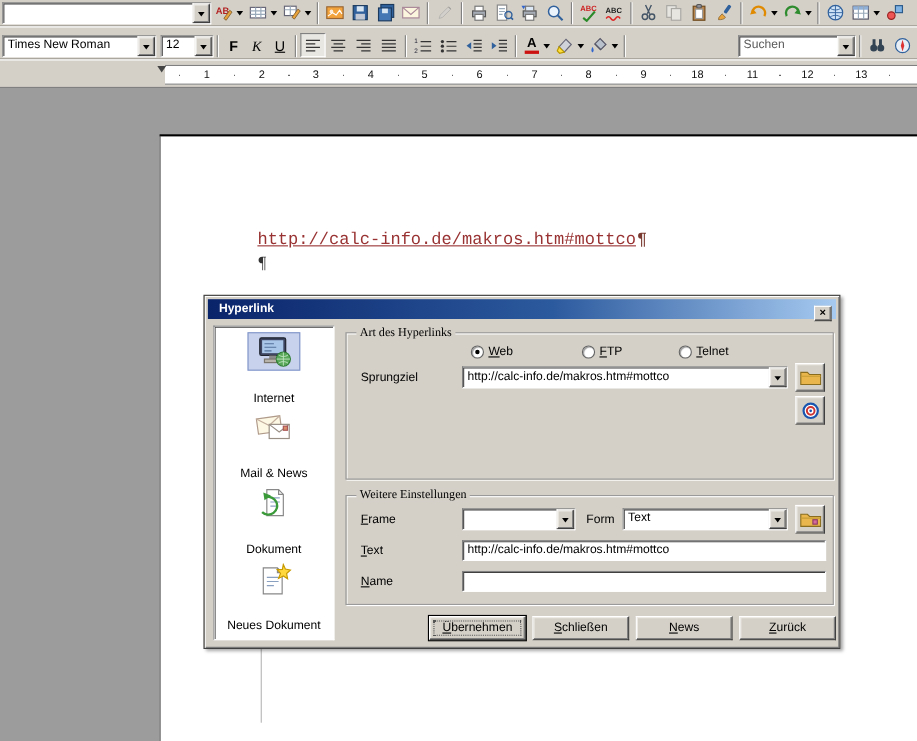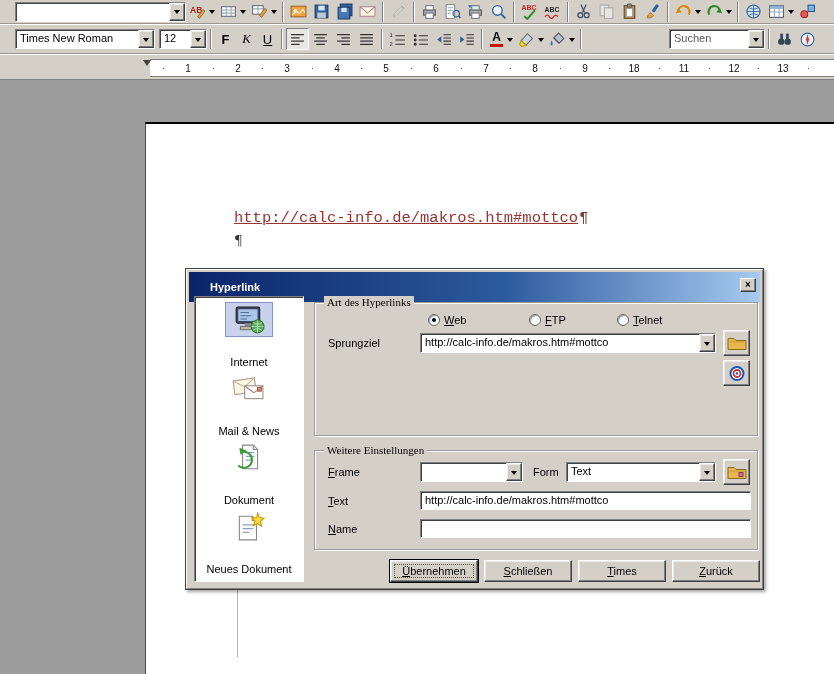--- a/index.html
+++ b/index.html
@@ -1,21 +1,21 @@
 <!DOCTYPE html>
 <html><head>
 <meta charset="utf-8">
 <style>
   * { margin:0; padding:0; box-sizing:border-box; }
   html,body { width:834px; height:674px; }
   body { font-family:"Liberation Sans", sans-serif; font-size:11px; background:#d4d0c8; color:#000; }
   .app { position:relative; width:834px; height:674px; overflow:hidden; background:#d4d0c8; }
 
   
-  .tb { display:flex; align-items:center; padding:1px 15px; background:#d4d0c8; }
+  .tb { display:flex; align-items:flex-end; padding:1px 2px; background:#d4d0c8; }
   .tb1 { height:24px; border-bottom:1px solid #9a968e; }
   .tb2 { height:30px; border-top:1px solid #fff; border-bottom:1px solid #9a968e; }
   .tbi { width:23px; height:22px; display:flex; align-items:center; justify-content:center; flex:0 0 auto; }
   .tbi svg { width:17px; height:17px; }
   .tbi.disabled { filter:grayscale(1); opacity:.45; }
   .tbi.pressed { border:1px solid; border-color:#808080 #fff #fff #808080; background:#e9e7e2; }
   .ddb { width:11px; height:22px; display:flex; align-items:center; justify-content:center; margin-left:-3px; flex:0 0 auto; }
   .dar { width:0; height:0; border:3px solid transparent; border-top:4px solid #000; margin-top:4px; }
   .tsep { width:2px; height:20px; margin:0 3px; border-left:1px solid #808080; border-right:1px solid #fff; flex:0 0 auto; }
   .gap { flex:1 1 auto; }
@@ -47,23 +47,23 @@
   .page { position:absolute; left:145px; top:42px; width:689px; height:552px; background:#fff; border-top:2px solid #000; border-left:1px solid #4a4a4a; }
   .link-line { position:absolute; left:88px; top:85px; font-family:Liberation Mono, monospace; font-size:15.5px; white-space:nowrap; }
   .doc-link { color:#993333; text-decoration:underline; }
   .pilcrow1 { color:#7a3a30; margin-left:1px; }
   .pilcrow2 { position:absolute; left:89px; top:107px; font-family:"Liberation Serif", serif; font-size:15.5px; color:#333; }
   .tbound { position:absolute; left:237px; top:510px; width:1px; height:67px; background:#b5b5b5; }
 
   
   .dlg { position:absolute; left:185px; top:268px; width:579px; height:322px; background:#d4d0c8;
          border:1px solid #404040; box-shadow:inset 1px 1px 0 #fff, inset -1px -1px 0 #808080, 2px 2px 3px rgba(0,0,0,.35); }
-  .dtitle { position:absolute; left:3px; top:3px; right:3px; height:30px;
+  .dtitle { position:absolute; left:3px; top:3px; right:3px; height:18px;
             background:linear-gradient(90deg,#0a246a 0%,#2c5a9e 55%,#a6caf0 100%);
-            color:#fff; font-weight:bold; display:flex; align-items:center; padding-left:21px; }
+            color:#fff; font-weight:bold; display:flex; align-items:center; padding-left:10px; }
   .dclose { position:absolute; right:4px; top:6px; width:16px; height:14px; background:#d4d0c8;
             border:1px solid; border-color:#fff #404040 #404040 #fff; box-shadow:inset -1px -1px 0 #808080;
             display:flex; align-items:center; justify-content:center; font-size:10px; font-weight:bold; color:#000; line-height:10px; }
 
   .cats { position:absolute; left:8px; top:27px; width:110px; height:286px; background:#fff;
           border:1px solid; border-color:#808080 #fff #fff #808080; box-shadow:inset 1px 1px 0 #404040;
           display:flex; flex-direction:column; align-items:center; padding-top:5px; gap:3px; overflow:hidden; }
   .cat { display:flex; flex-direction:column; align-items:center; width:100%; height:66px; }
   .cat .ic { width:48px; height:38px; display:flex; align-items:center; justify-content:center; border:1px solid transparent; }
   .cat.selected .ic { background:#c8d2ec; border:1px solid #8195c9; }
@@ -392,21 +392,21 @@
           <path d="M2.5 9 q-2 3.5 0 4.8 q2 -1.3 0 -4.8 z" fill="#3366cc"></path>
         </svg>
       </span>
     <span class="ddb">
         <i class="dar"></i>
       </span>
     <span class="tsep"></span>
 
     <span class="gap"></span>
 
-    <span class="combo sunken" style="width:96px">
+    <span class="combo sunken" style="width:107px">
       <span class="cval muted">Suchen</span>
       <span class="cdd">
           <i class="dar"></i>
         </span>
     </span>
     <span class="tsep"></span>
     <span class="tbi">
         <svg viewBox="0 0 16 16">
           <rect x="4" y="2.5" width="2.5" height="5" fill="#334455"></rect>
           <rect x="9.5" y="2.5" width="2.5" height="5" fill="#334455"></rect>
@@ -573,20 +573,20 @@
     <span class="lab" style="left:142px; top:254px"><span class="mn">Name</span></span>
     <span class="field" style="left:234px; top:250px; width:331px"></span>
 
     <span class="tool3d dbtn default" style="left:204px">
         <span class="mn">Übernehmen</span>
       </span>
     <span class="tool3d dbtn" style="left:298px">
         <span class="mn">Schließen</span>
       </span>
     <span class="tool3d dbtn" style="left:392px">
-        <span class="mn">Times</span>
+        <span class="mn">News</span>
       </span>
     <span class="tool3d dbtn" style="left:486px">
         <span class="mn">Zurück</span>
       </span>
   </div>
 
 </div>
 
 </body></html>

